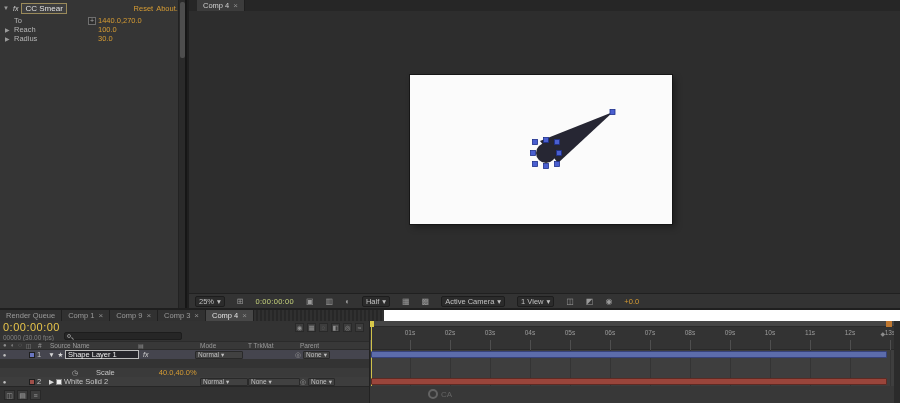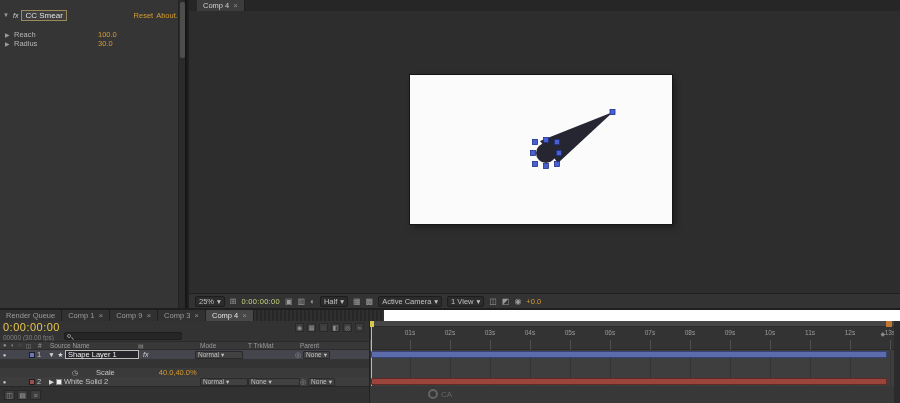--- a/index.html
+++ b/index.html
@@ -2,21 +2,21 @@
 <html><head>
 <meta charset="utf-8">
 <style>
   * { box-sizing: border-box; margin: 0; padding: 0; }
   html,body { background:#191919; }
   .app { position:relative; width:900px; height:403px; background:#1f1f1f;
          font-family:"Liberation Sans", sans-serif; overflow:hidden; color:#bbb; }
 
   
   .ec { position:absolute; left:0; top:0; width:187px; height:308px; background:#353535; border-right:2px solid #161616; }
-  .ec-header { display:flex; align-items:center; height:13px; padding:15px 3px; gap:3px; font-size:8px; }
+  .ec-header { display:flex; align-items:center; height:13px; padding:8px 3px; gap:3px; font-size:8px; }
   .tri { font-size:6px; color:#9a9a9a; width:7px; flex:none; }
   .fx-badge { font-style:italic; font-size:7px; color:#cfcfcf; flex:none; }
   .effect-name-box { border:1px solid #9a8a5a; background:#3e3e3e; padding:0 3px; height:11px; line-height:9px; color:#e0e0e0; font-size:8px; }
   .ec-spacer { flex:1; }
   .link { color:#d79c33; font-size:7.5px; }
   .ec-row { display:flex; align-items:center; height:9px; font-size:7.5px; padding-left:5px; gap:2px; }
   .ec-name { width:72px; color:#b5b5b5; flex:none; }
   .pt-icon { width:8px; height:8px; border:1px solid #6f6f6f; background:#2e2e2e; color:#a8a8a8;
              font-size:7px; line-height:6px; text-align:center; flex:none; }
   .val { color:#d79c33; }
@@ -25,21 +25,21 @@
 
   
   .comp { position:absolute; left:189px; top:0; right:0; height:308px; background:#2d2d2d; }
   .tabstrip { height:11px; background:#262626; display:flex; }
   .tab { display:flex; align-items:center; gap:4px; padding:0 6px; font-size:7.5px; background:#3c3c3c; color:#d0d0d0;
          border-right:1px solid #1f1f1f; margin-left:8px; }
   .close-x { color:#8f8f8f; font-size:8px; }
   .frame { position:absolute; left:221px; top:75px; width:262px; height:149px; background:#fbfbfb;
            box-shadow:0 0 0 1px #161616, 3px 3px 7px rgba(0,0,0,.4); }
   .comp-toolbar { position:absolute; left:0; right:0; bottom:0; height:15px; background:#333; border-top:1px solid #202020;
-                  display:flex; align-items:center; gap:5px; padding:0 6px; font-size:7.5px; color:#b5b5b5; }
+                  display:flex; align-items:center; gap:12px; padding:0 6px; font-size:7.5px; color:#b5b5b5; }
   .dd { display:flex; align-items:center; gap:3px; background:#2b2b2b; border:1px solid #1d1d1d; padding:0 3px;
         height:11px; border-radius:2px; font-size:7.5px; color:#c2c2c2; white-space:nowrap; }
   .tbicon { font-size:8px; color:#9a9a9a; line-height:11px; }
   .comp-tc { color:#c6d37c; letter-spacing:.3px; }
 
   
   .tl { position:absolute; left:0; top:310px; width:900px; height:93px; background:#333; }
   .tl-tabs { height:11px; background:#ffffff; display:flex; font-size:7.5px;text-align:center; }
   .tl-tab { display:flex; align-items:center; gap:4px; padding:0 6px; background:#313131; color:#9a9a9a; border-right:1px solid #202020; }
   .tl-tab.active { background:#474747; color:#e0e0e0; }
@@ -122,20 +122,26 @@
   <div class="ec">
     <div class="ec-header">
       <span class="tri">▼</span>
       <span class="fx-badge">fx</span>
       <span class="effect-name-box">CC Smear</span>
       <span class="ec-spacer"></span>
       <span class="link">Reset</span>
       <span class="link">About...</span>
     </div>
 
+    <div class="ec-row">
+      <span class="tri"></span>
+      <span class="ec-name">To</span>
+      <span class="pt-icon">+</span>
+      <span class="val">1440.0,270.0</span>
+    </div>
     <div class="ec-row">
       <span class="tri">▶</span>
       <span class="ec-name">Reach</span>
       <span class="pt-icon" style="visibility:hidden"></span>
       <span class="val">100.0</span>
     </div>
     <div class="ec-row">
       <span class="tri">▶</span>
       <span class="ec-name">Radius</span>
       <span class="pt-icon" style="visibility:hidden"></span>

